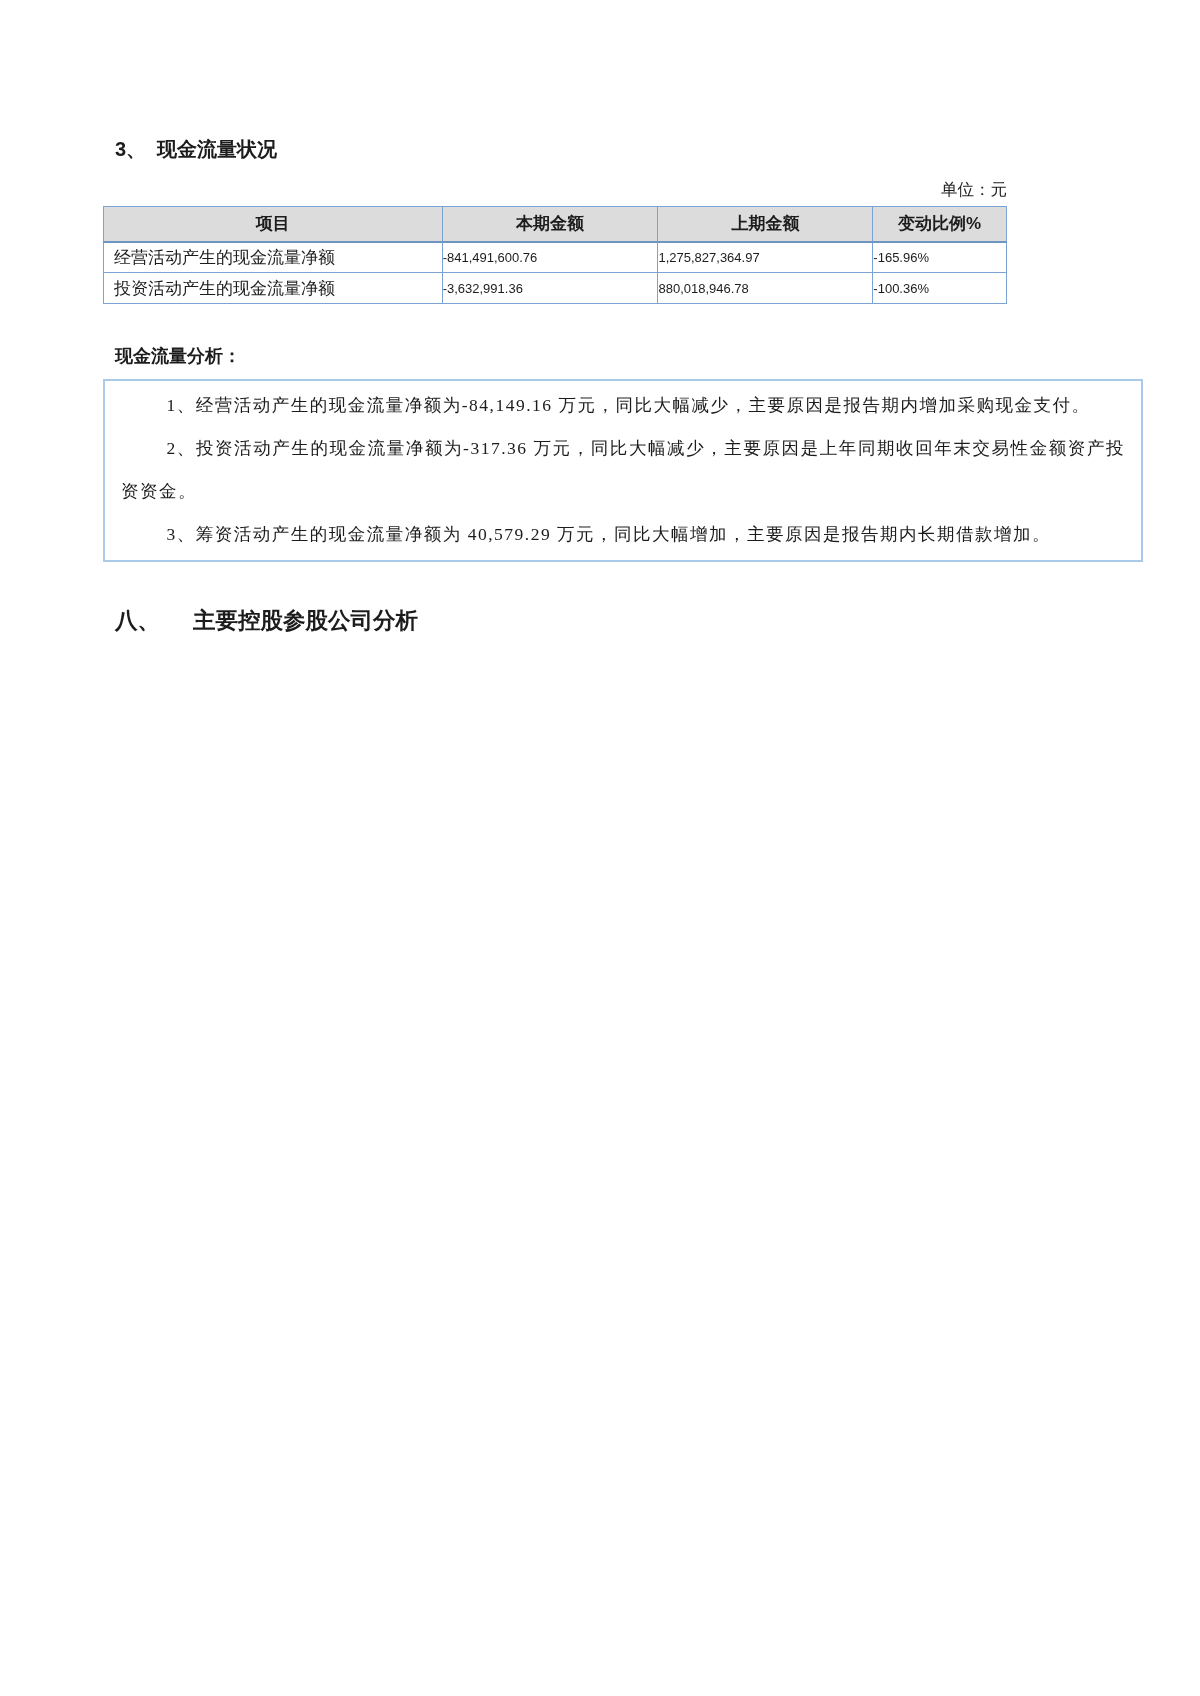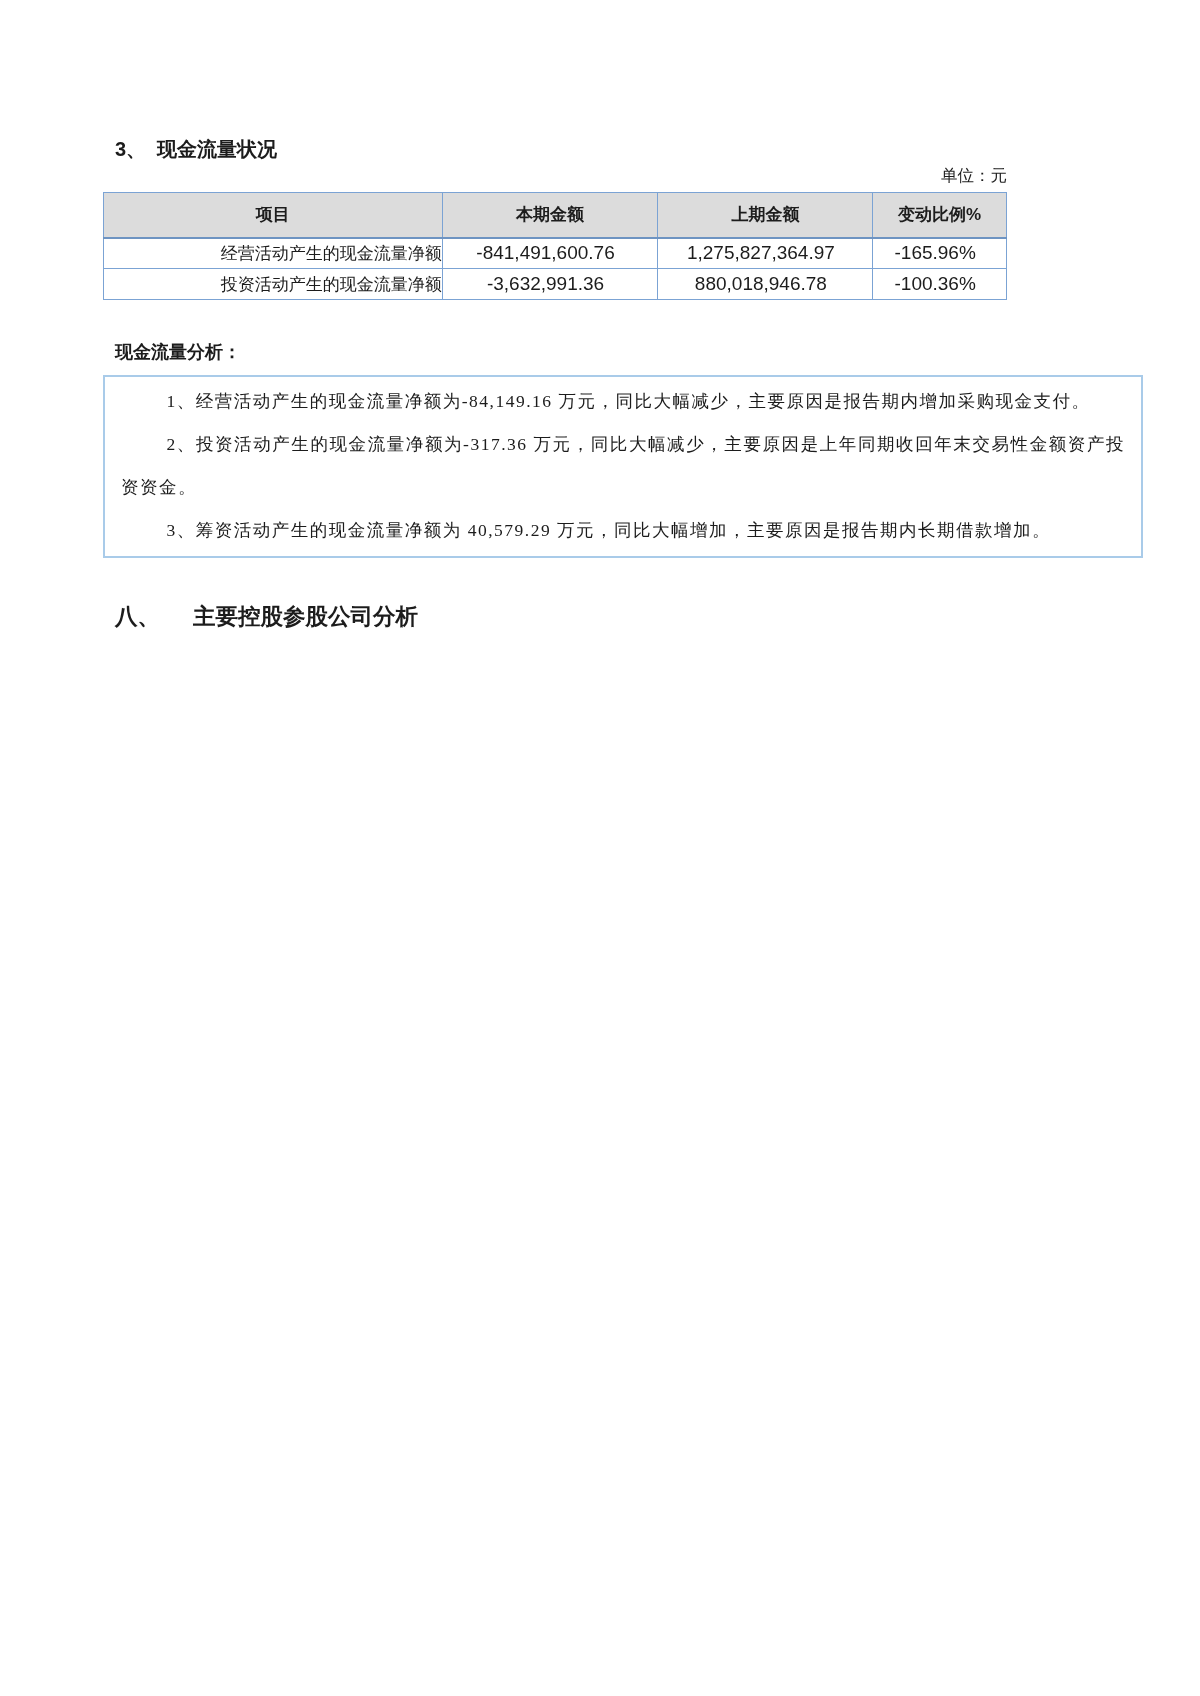--- a/index.html
+++ b/index.html
@@ -20,62 +20,62 @@
     margin: 138px 0 0 12px;
     font-family: "Liberation Sans", "DejaVu Sans", sans-serif;
     font-weight: bold;
     font-size: 20px;
     line-height: 22px;
     display: flex;
   }
   .h-sec3 .num { width: 42px; }
   
   .unit-line {
-    margin-top: 6px;
+    margin-top: 20px;
     text-align: right;
     font-size: 16.5px;
     line-height: 18px;
     font-family: "Liberation Sans", "DejaVu Sans", sans-serif;
   }
   
   table.cash-table {
     margin-top: 8px;
     width: 904px;
     border-collapse: collapse;
     table-layout: fixed;
   }
   .cash-table th, .cash-table td {
     border: 1.5px solid #7ba3d4;
     padding: 0;
     overflow: hidden;
     white-space: nowrap;
   }
   .cash-table th {
     background: #dcdcdc;
-    height: 45px;
+    height: 35px;
     font-family: "Liberation Sans", "DejaVu Sans", sans-serif;
     font-weight: bold;
     font-size: 17px;
     border-bottom: 2px solid #6e94c2;
   }
   .cash-table td { height: 31px; font-size: 17px; }
   .cash-table col.c1 { width: 37.5%; }
   .cash-table col.c2 { width: 23.9%; }
   .cash-table col.c3 { width: 23.8%; }
   .cash-table col.c4 { width: 14.8%; }
   .cash-table td.item {
-    text-align: right;
+    text-align: left;
     padding-left: 10px;
     font-family: Liberation Serif, serif;
   }
   .cash-table td.num {
-    text-align: center;
+    text-align: left;
     padding-right: 9px;
     font-family: "Liberation Sans", "DejaVu Sans", sans-serif;
-    font-size: 19px;
+    font-size: 13px;
   }
   
   .analysis-label {
     margin: 42px 0 0 12px;
     font-family: "Liberation Sans", "DejaVu Sans", sans-serif;
     font-weight: bold;
     font-size: 18px;
     line-height: 20px;
   }
   

